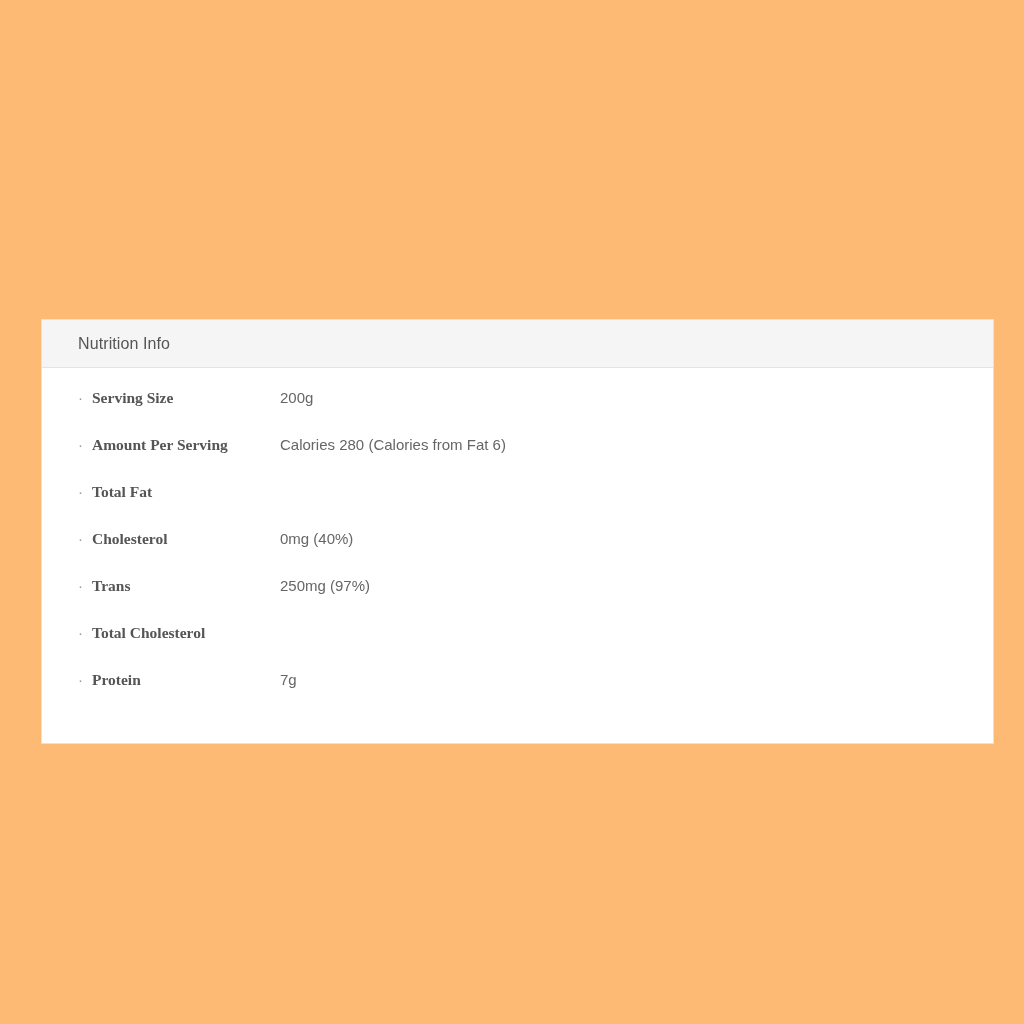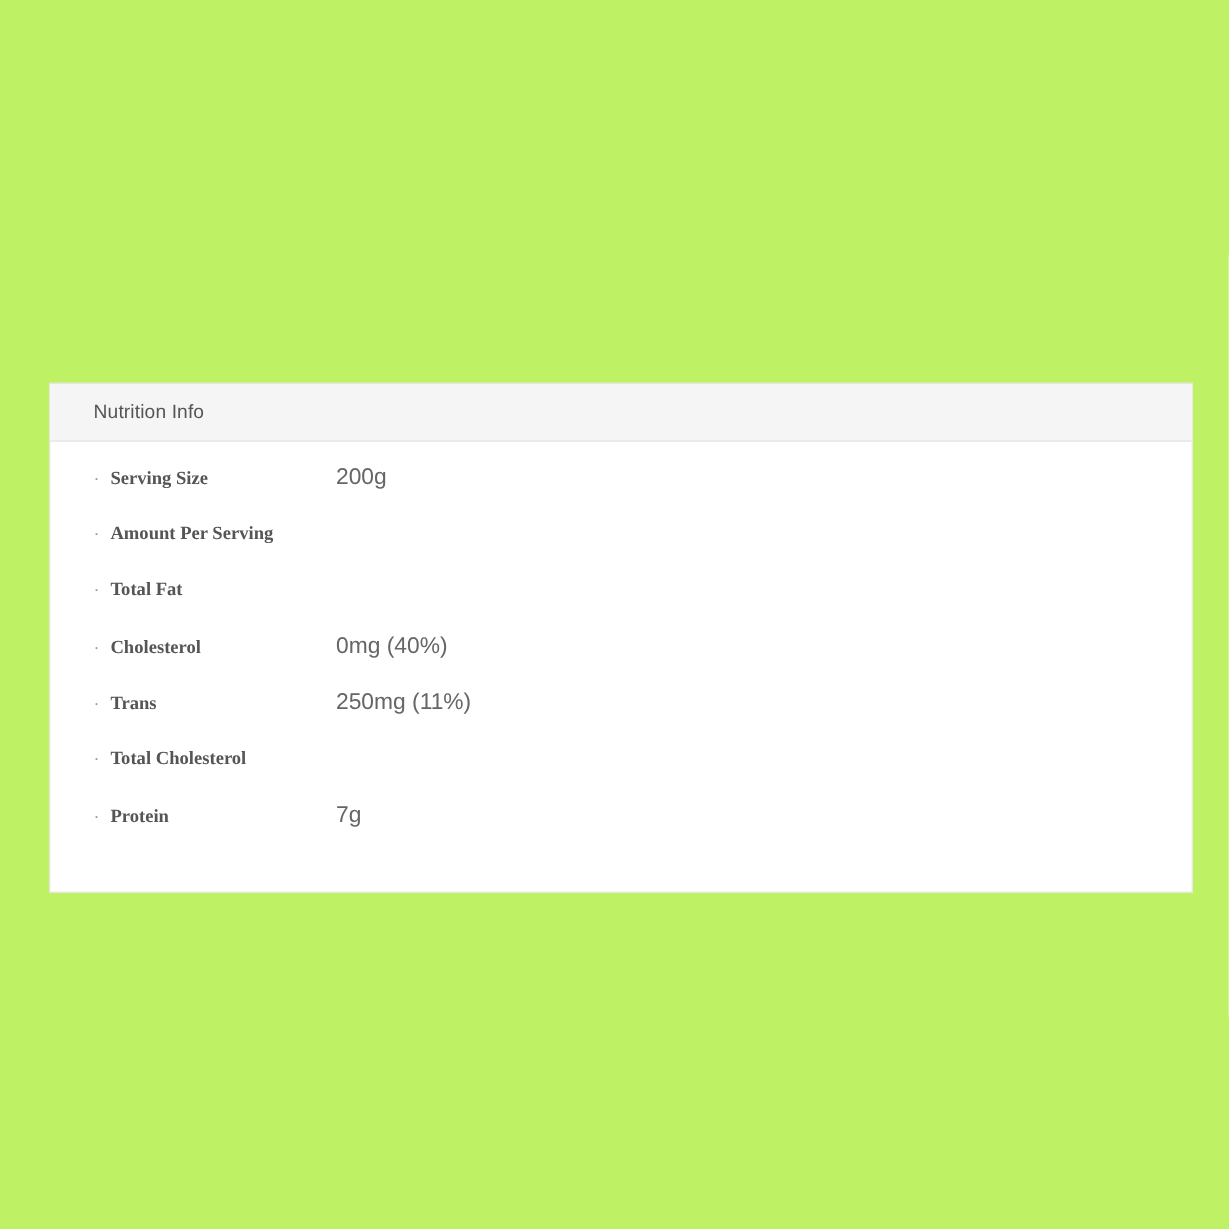--- a/index.html
+++ b/index.html
@@ -8,21 +8,21 @@
     background: #ffffff;
     width: 1024px;
     height: 1024px;
     font-family: "Liberation Sans", sans-serif;
   }
 
   #page {
     position: relative;
     width: 1024px;
     height: 1024px;
-    background: #bef264;
+    background: #fdba74;
     overflow: hidden;
   }
 
   .panel {
     position: absolute;
     left: 41px;
     top: 319px;
     width: 953px;
     background: #ffffff;
     border: 1px solid #e3e3e3;
@@ -70,21 +70,21 @@
     font-size: 15.5px;
     font-weight: bold;
     width: 188px;
     flex: 0 0 188px;
     line-height: 20px;
     font-family: Liberation Serif, serif;
   }
 
   .row-value {
     color: #666666;
-    font-size: 19px;
+    font-size: 15px;
     font-weight: normal;
     line-height: 20px;
   }
 </style>
 </head>
 <body>
 
 <div id="page">
 
   <section class="panel">
@@ -97,37 +97,38 @@
 
       <div class="nutri-row">
         <span class="row-bullet">·</span>
         <span class="row-label">Serving Size</span>
         <span class="row-value">200g</span>
       </div>
 
       <div class="nutri-row">
         <span class="row-bullet">·</span>
         <span class="row-label">Amount Per Serving</span>
+        <span class="row-value">Calories 280 (Calories from Fat 6)</span>
       </div>
 
       <div class="nutri-row">
         <span class="row-bullet">·</span>
         <span class="row-label">Total Fat</span>
       </div>
 
       <div class="nutri-row">
         <span class="row-bullet">·</span>
         <span class="row-label">Cholesterol</span>
         <span class="row-value">0mg (40%)</span>
       </div>
 
       <div class="nutri-row">
         <span class="row-bullet">·</span>
         <span class="row-label">Trans</span>
-        <span class="row-value">250mg (11%)</span>
+        <span class="row-value">250mg (97%)</span>
       </div>
 
       <div class="nutri-row">
         <span class="row-bullet">·</span>
         <span class="row-label">Total Cholesterol</span>
       </div>
 
       <div class="nutri-row">
         <span class="row-bullet">·</span>
         <span class="row-label">Protein</span>

